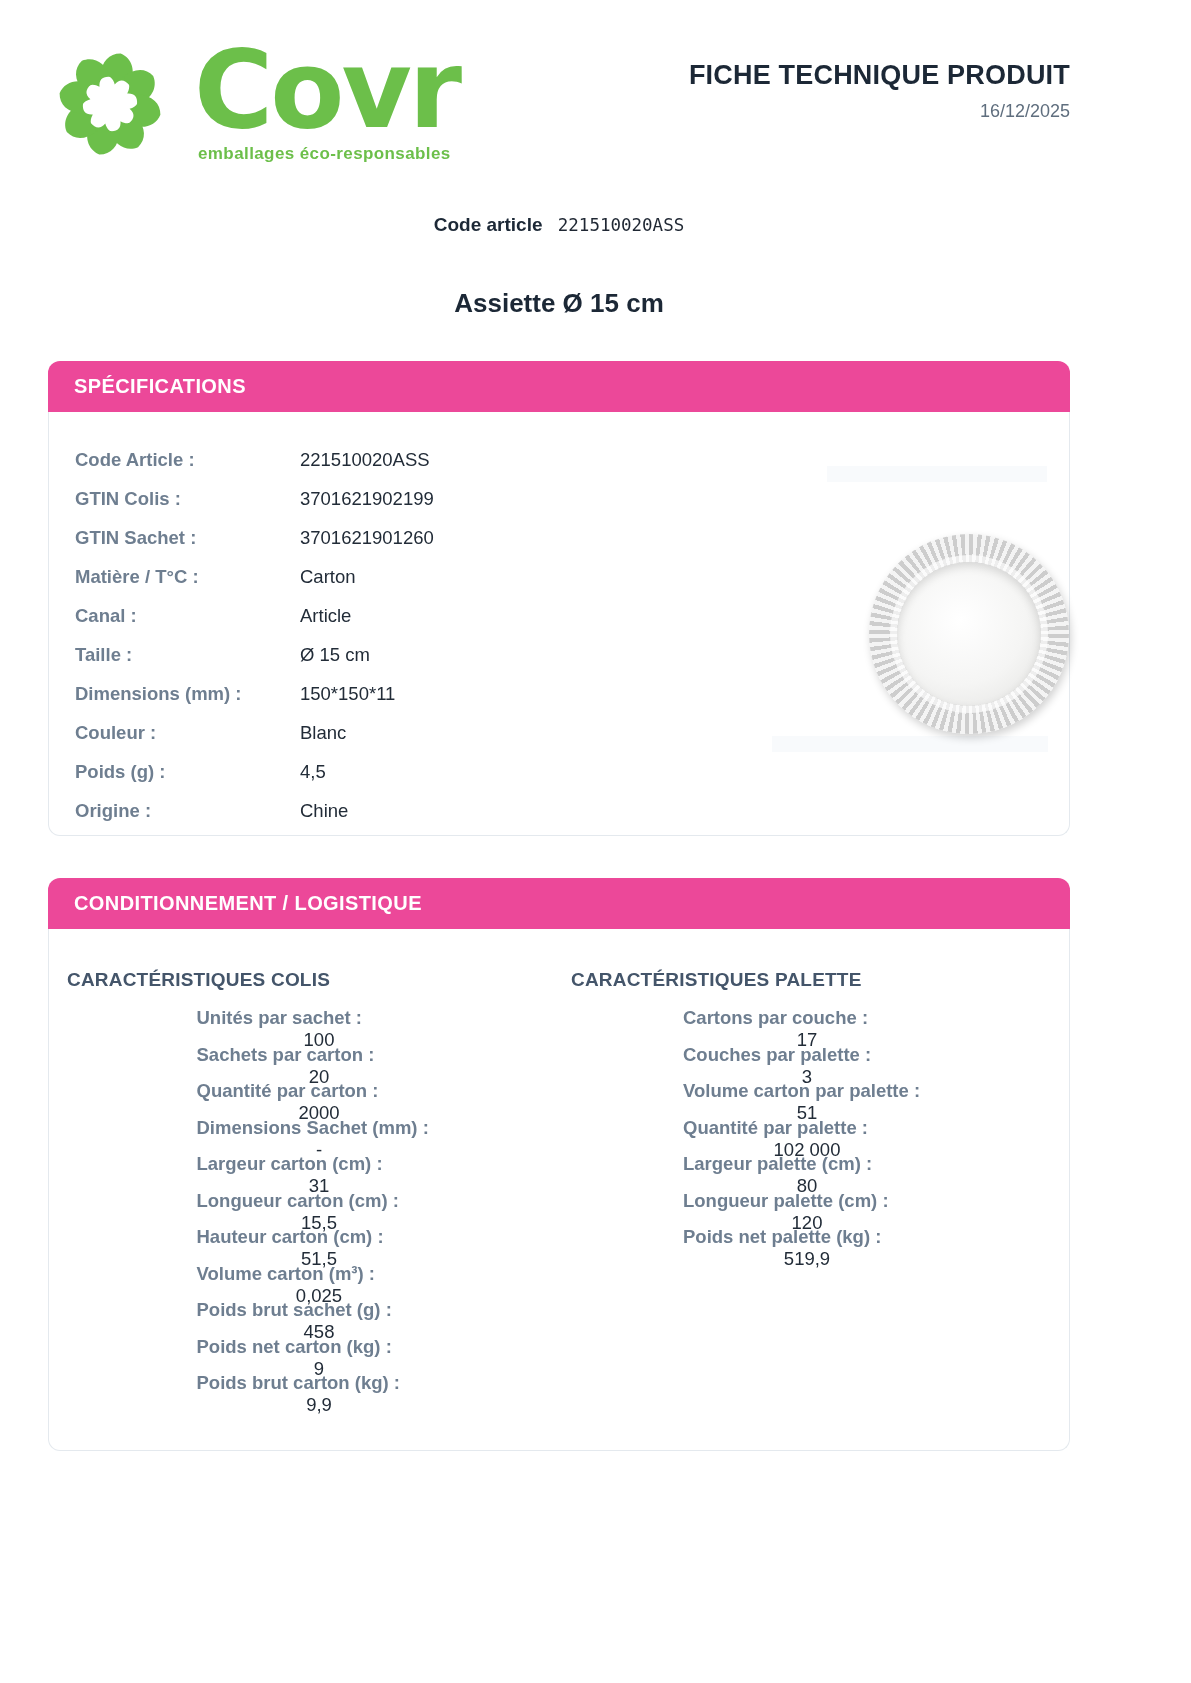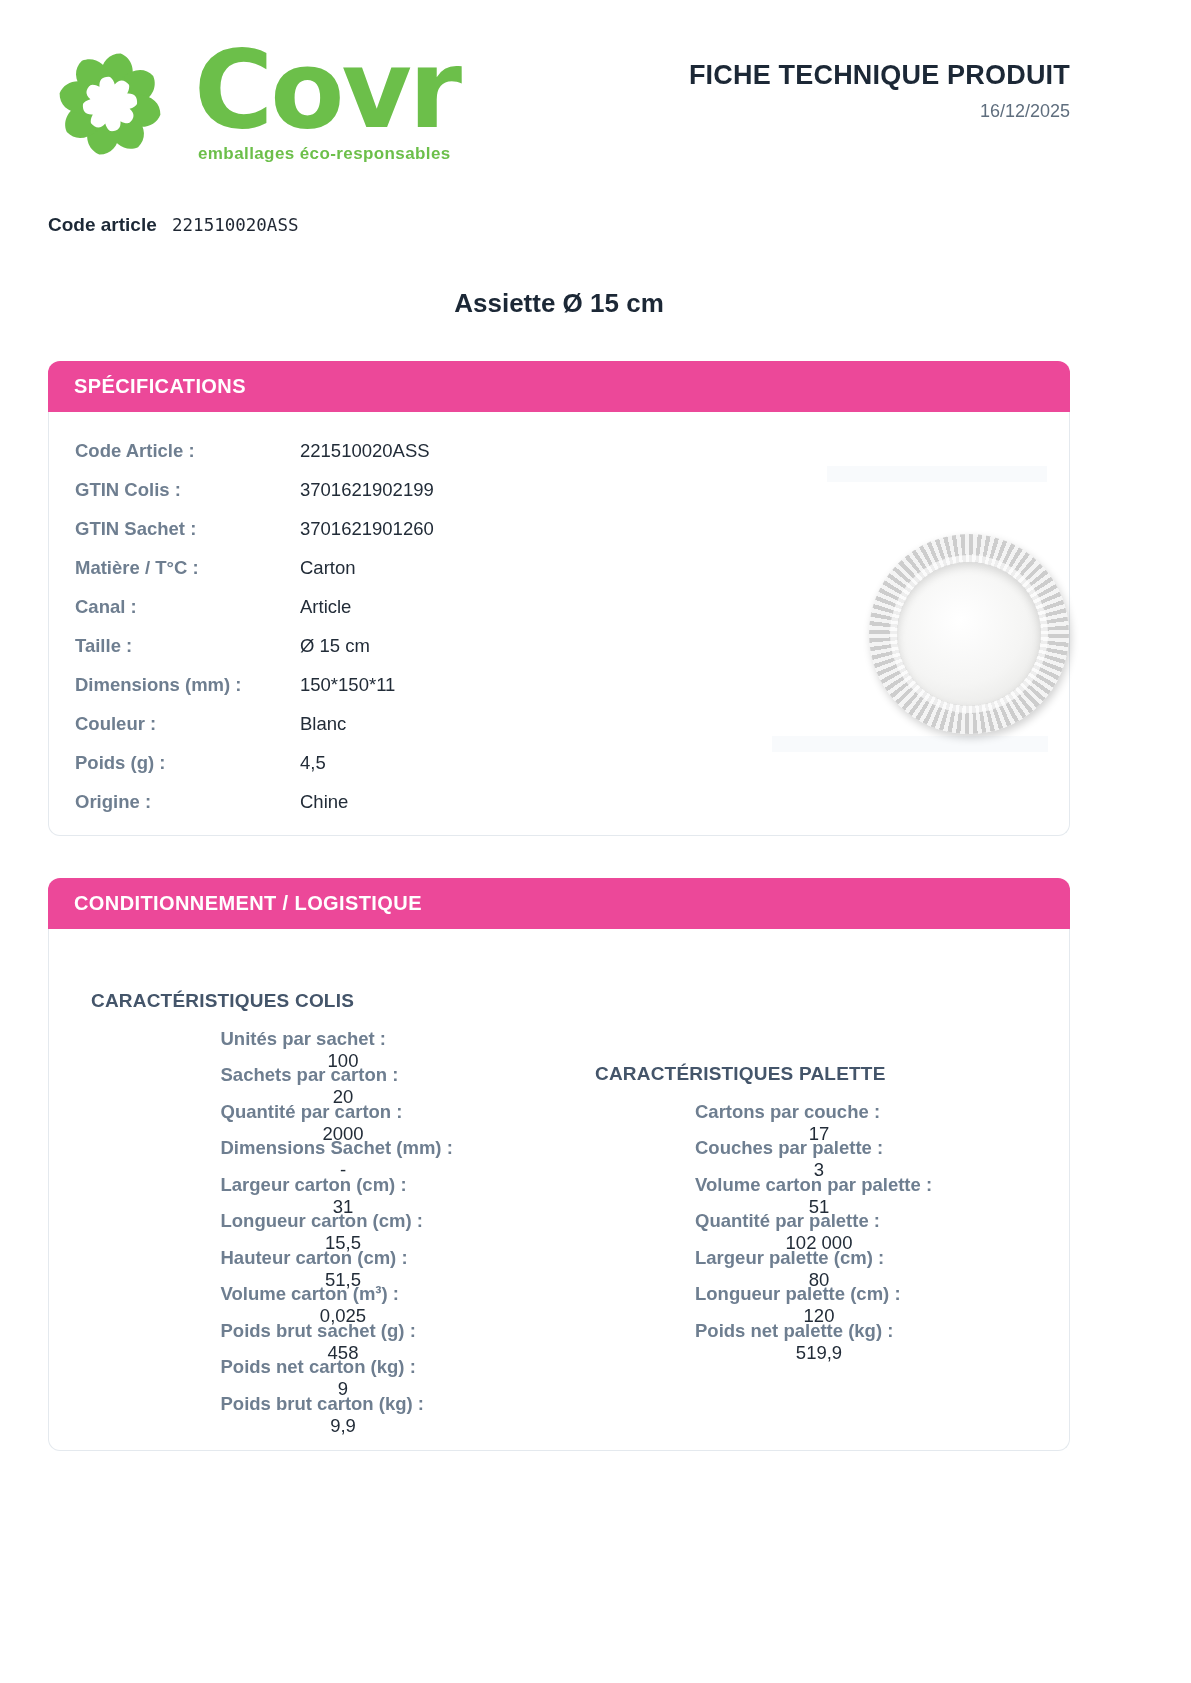--- a/index.html
+++ b/index.html
@@ -24,44 +24,44 @@
   }
   .brand-tagline {
     font-size:17px; font-weight:700; color:#6cbf4a;
     letter-spacing:.4px; margin-top:2px; padding-left:4px;
   }
   .header-right { text-align:right; padding-top:22px; }
   .doc-title { font-size:27px; font-weight:800; color:#1c2836; letter-spacing:.2px; }
   .doc-date  { font-size:18px; color:#5f6e7e; margin-top:10px; }
 
   
-  .code-line { text-align:left; margin-top:50px; font-size:19px; }
+  .code-line { text-align:center; margin-top:50px; font-size:19px; }
   .code-label { font-weight:700; color:#1c2836; }
   .code-value { font-family:"DejaVu Sans Mono", monospace; font-size:17.5px; color:#1f2733; margin-left:10px; }
 
   
   .product-title { text-align:center; font-size:26px; font-weight:700; color:#1c2836; margin-top:52px; }
 
   
   .card { margin-top:42px; }
   .card-head {
     background:#ec4899; color:#ffffff;
     font-size:20px; font-weight:700; letter-spacing:.4px;
     padding:14px 26px; border-radius:12px 12px 0 0;
   }
   .card-body {
     border:1px solid #e4e9ee; border-top:none;
     border-radius:0 0 12px 12px; background:#fff;
     position:relative;
   }
   .spec-body { height:424px; padding:28px 26px 0 26px; }
-  .logi-body { height:522px; padding:26px 26px 0 42px; display:flex;align-items:center; }
-
-  
-  .kv-row { display:flex; align-items:flex-start; height:39px; }
+  .logi-body { height:522px; padding:26px 26px 0 18px; display:flex; }
+
+  
+  .kv-row { display:flex; align-items:center; height:39px; }
   .kv-label { width:225px; font-size:18.5px; font-weight:600; color:#6e7e90; }
   .kv-value { font-size:18.5px; color:#222c38; }
 
   .logi-col1 { width:504px; }
   .logi-col2 { flex:1; }
   .col-heading { font-size:19px; font-weight:700; color:#44556a; letter-spacing:.2px; margin:14px 0 16px 0; }
   .logi-row { display:flex; align-items:center; height:36.5px;flex-direction:column; }
   .logi-col1 .kv-label { width:245px; }
   .logi-col2 .kv-label { width:248px; }
 

